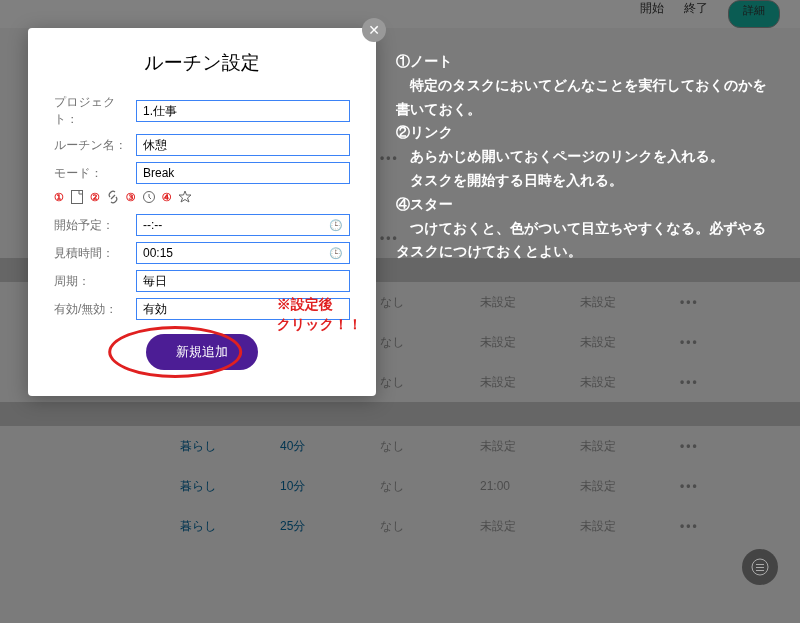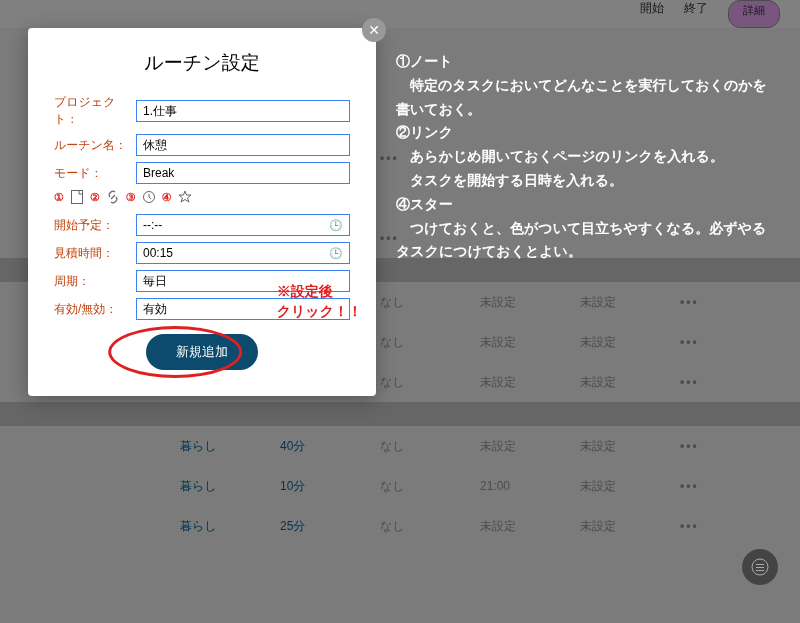--- a/index.html
+++ b/index.html
@@ -1,41 +1,41 @@
 <!DOCTYPE html>
 <html><head>
 <meta charset="utf-8">
 <style>
 * { box-sizing: border-box; margin: 0; padding: 0; }
 body { font-family: -apple-system, "Hiragino Sans", sans-serif; background: #5a5a5a; width: 800px; height: 623px; overflow: hidden; position: relative; }
 .bg { position: absolute; inset: 0; background: #f5f5f5; filter: brightness(0.5); }
 .bg-header { height: 28px; background: #fff; display: flex; justify-content: flex-end; padding: 0 20px; gap: 20px; font-size: 12px; }
 .bg-header span { color: #333; }
-.detail-btn { border: 1px solid #999; border-radius: 12px; padding: 2px 14px; font-size: 11px; background: #f0abfc; }
+.detail-btn { border: 1px solid #999; border-radius: 12px; padding: 2px 14px; font-size: 11px; background: #14b8a6; }
 .bg-rows { padding-top: 30px; }
 .bg-row { display: flex; align-items: center; height: 40px; font-size: 12px; color: #555; padding-left: 180px; gap: 40px; }
 .bg-row.dark { background: #ccc; height: 24px; padding-left: 0; }
 .bg-cell { width: 60px; color: #999; }
 .bg-cell.n { color: #0369a1; }
 .dots { font-weight: bold; letter-spacing: 2px; }
 .modal { position: absolute; left: 28px; top: 28px; width: 348px; background: #fff; border-radius: 4px; box-shadow: 0 4px 20px rgba(0,0,0,0.3); padding: 22px 26px 26px; }
 .close-btn { position: absolute; right: -10px; top: -10px; width: 24px; height: 24px; border-radius: 50%; background: #999; color: #fff; display: flex; align-items: center; justify-content: center; font-size: 14px; cursor: pointer; }
 .modal h2 { text-align: center; font-size: 19px; font-weight: 500; margin-bottom: 18px; }
 .form-row { display: flex; align-items: center; margin-bottom: 6px; font-size: 12px; }
-.form-label { width: 82px; color: #c2410c; }
+.form-label { width: 82px; color: #737373; }
 .form-input { flex: 1; border: 1px solid #3b82f6; padding: 3px 6px; font-size: 12px; height: 22px; position: relative; }
 .time-input { display: flex; justify-content: space-between; align-items: center; }
 .clock-icon { font-size: 11px; color: #666; }
 .icon-row { display: flex; gap: 6px; margin: 6px 0 10px 0; align-items: center; font-size: 14px; color: #666; }
 .icon-row .num { color: #e02020; font-size: 11px; font-weight: bold; }
 .icon { width: 14px; height: 14px; display: inline-flex; align-items: center; justify-content: center; }
 .submit-area { text-align: center; margin-top: 14px; position: relative; }
-.submit-btn { background: #0c4a6e; color: #fff; border: none; border-radius: 18px; padding: 9px 30px; font-size: 13px; cursor: pointer; }
+.submit-btn { background: #4c1d95; color: #fff; border: none; border-radius: 18px; padding: 9px 30px; font-size: 13px; cursor: pointer; }
 .ring { position: absolute; left: 50%; top: 50%; transform: translate(-70%, -50%); width: 134px; height: 52px; border: 3px solid #e02020; border-radius: 50%; pointer-events: none; }
-.callout { position: absolute; right: 14px; top: 254px; color: #e02020; font-size: 14px; font-weight: bold; line-height: 1.4; }
+.callout { position: absolute; right: 14px; top: 267px; color: #e02020; font-size: 14px; font-weight: bold; line-height: 1.4; }
 .anno { position: absolute; left: 396px; top: 50px; color: #fff; font-size: 14px; font-weight: bold; line-height: 1.7; width: 380px; }
 .fab { position: absolute; right: 22px; bottom: 38px; width: 36px; height: 36px; border-radius: 50%; background: #444; display: flex; align-items: center; justify-content: center; color: #aaa; }
 </style>
 </head>
 <body>
 
 <div class="bg">
   <div class="bg-header">
     <span>開始</span>
     <span>終了</span>

